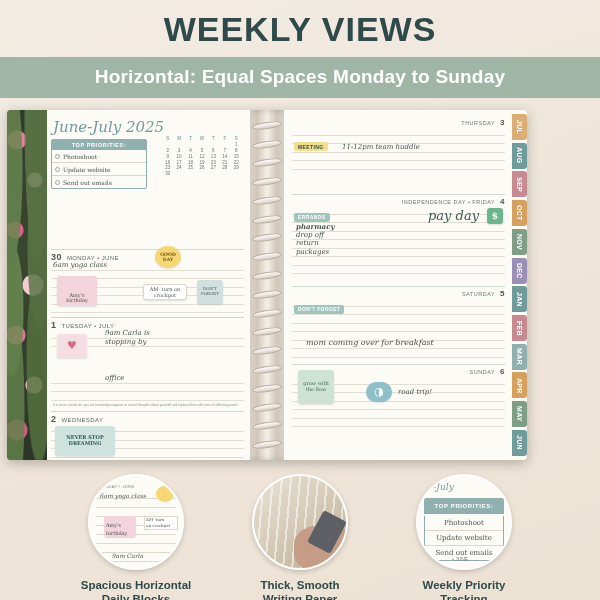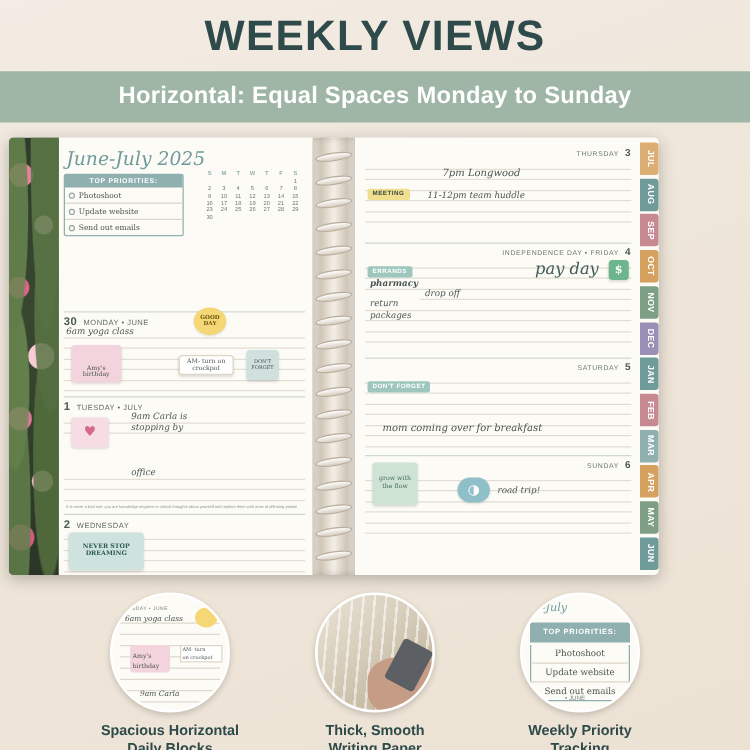--- a/index.html
+++ b/index.html
@@ -359,23 +359,20 @@
   <div class="page right">
     <div class="rp">
 
       <div class="rday" style="height:78px;">
         <div class="rday-label">
           <span>THURSDAY</span>
           <b>3</b>
         </div>
         <div style="position:relative;">
           <div class="rule"></div>
-          <div class="rule" style="position:relative;">
-            <span class="hand" style="position:absolute;left:62px;top:-2px;font-size:8px;">7pm Longwood</span>
-          </div>
           <div class="rule"></div>
           <div class="rule" style="position:relative;">
             <span class="tagbox" style="position:absolute;left:2px;top:-2px;background:#efdf8e;">MEETING</span>
             <span class="hand" style="position:absolute;left:50px;top:-1px;">11-12pm team huddle</span>
           </div>
           <div class="rule"></div>
           <div class="rule"></div>
         </div>
       </div>
 
@@ -385,21 +382,21 @@
           <b>4</b>
         </div>
         <div style="position:relative;">
           <div class="rule"></div>
           <div class="rule" style="position:relative;">
             <span class="tagbox" style="position:absolute;left:2px;top:-2px;background:#9ec6bd;color:#fff;">ERRANDS</span>
           </div>
           <div class="rule" style="position:relative;">
             <span class="hand" style="position:absolute;left:4px;top:-1px;font-weight:bold;">pharmacy</span>
           </div>
-          <div class="rule" style="position:relative;margin-left:44px;">
+          <div class="rule" style="position:relative;">
             <span class="hand" style="position:absolute;left:4px;top:-1px;">drop off</span>
           </div>
           <div class="rule" style="position:relative;">
             <span class="hand" style="position:absolute;left:4px;top:-1px;">return</span>
           </div>
           <div class="rule" style="position:relative;">
             <span class="hand" style="position:absolute;left:4px;top:-1px;">packages</span>
           </div>
           <div class="rule"></div>
           <div class="rule"></div>

